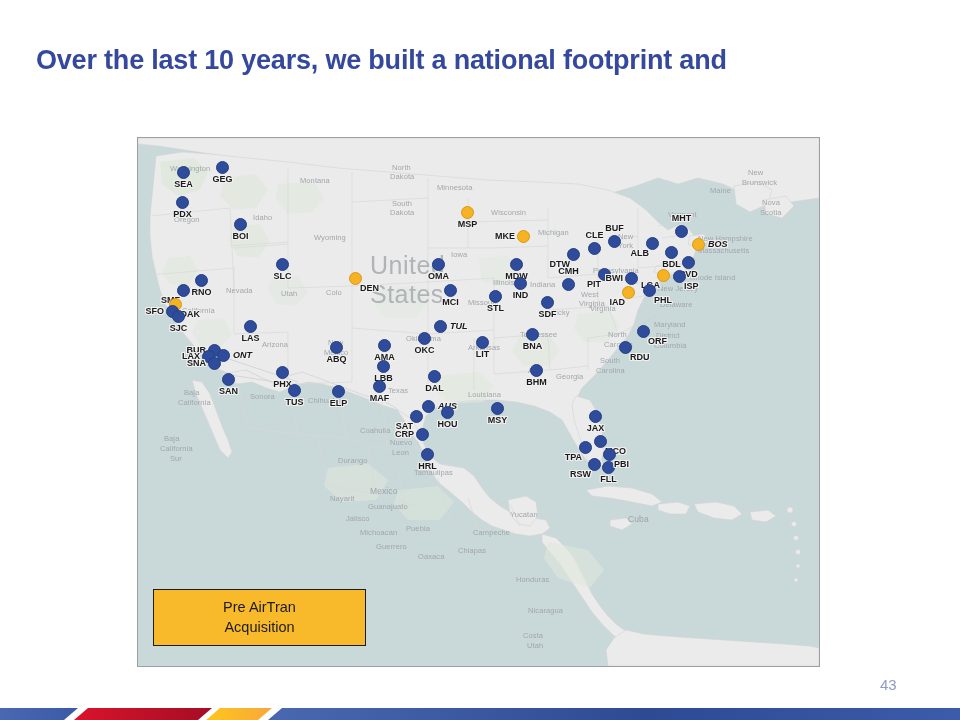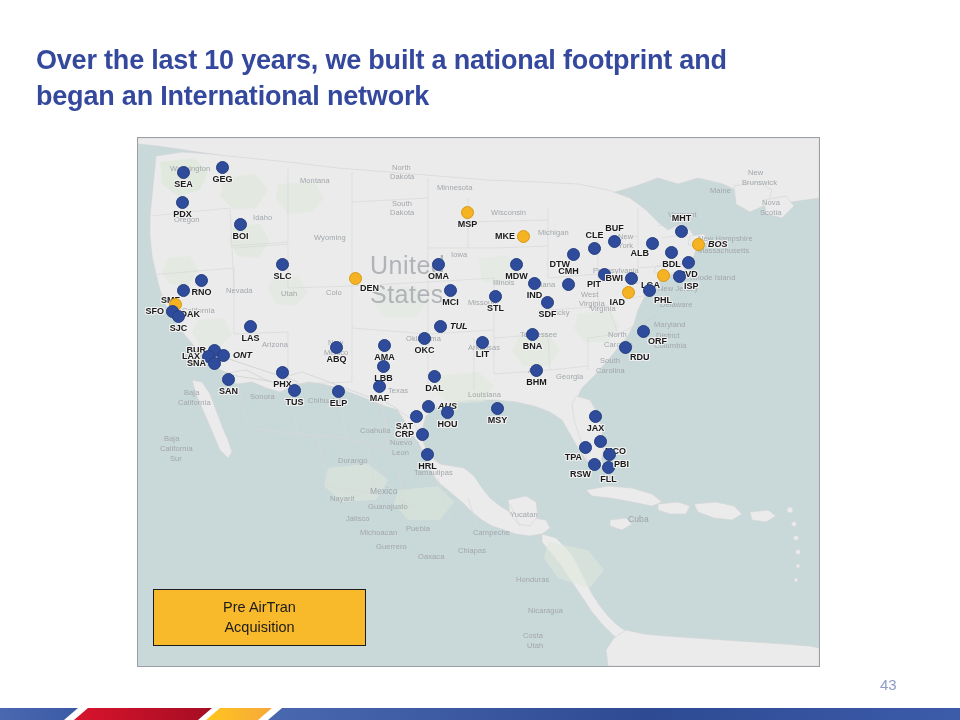--- a/index.html
+++ b/index.html
@@ -130,21 +130,20 @@
   }
   #stripe svg { display: block; }
 </style>
 </head>
 <body>
 
 <div id="slide">
 
   <div id="title">
     <span>Over the last 10 years, we built a national footprint and</span><br>
-    <span>began an International network</span>
   </div>
 
   <div id="map-panel">
 
     <div id="map-canvas">
       <svg width="681" height="528" viewBox="0 0 681 528" xmlns="http://www.w3.org/2000/svg">
         <defs>
           <style>
             .land  { fill:#ebebeb; stroke:#d4d4d4; stroke-width:.6; }
             .green { fill:#dfe8dc; stroke:none; }
@@ -560,21 +559,21 @@
           <span class="code">OMA</span>
         </div>
         <div class="apt lbl-s" style="left: 306px; top: 146px; width: 13px; height: 13px;">
           <span class="dot"></span>
           <span class="code">MCI</span>
         </div>
         <div class="apt lbl-s" style="left: 351px; top: 152px; width: 13px; height: 13px;">
           <span class="dot"></span>
           <span class="code">STL</span>
         </div>
-        <div class="apt lbl-s" style="left: 390px; top: 139px; width: 13px; height: 17px;">
+        <div class="apt lbl-s" style="left: 376px; top: 139px; width: 13px; height: 17px;">
           <span class="dot"></span>
           <span class="code">IND</span>
         </div>
         <div class="apt lbl-s" style="left: 403px; top: 158px; width: 13px; height: 13px;">
           <span class="dot"></span>
           <span class="code">SDF</span>
         </div>
         <div class="apt lbl-n" style="left: 424px; top: 140px; width: 13px; height: 13px;">
           <span class="dot"></span>
           <span class="code">CMH</span>

